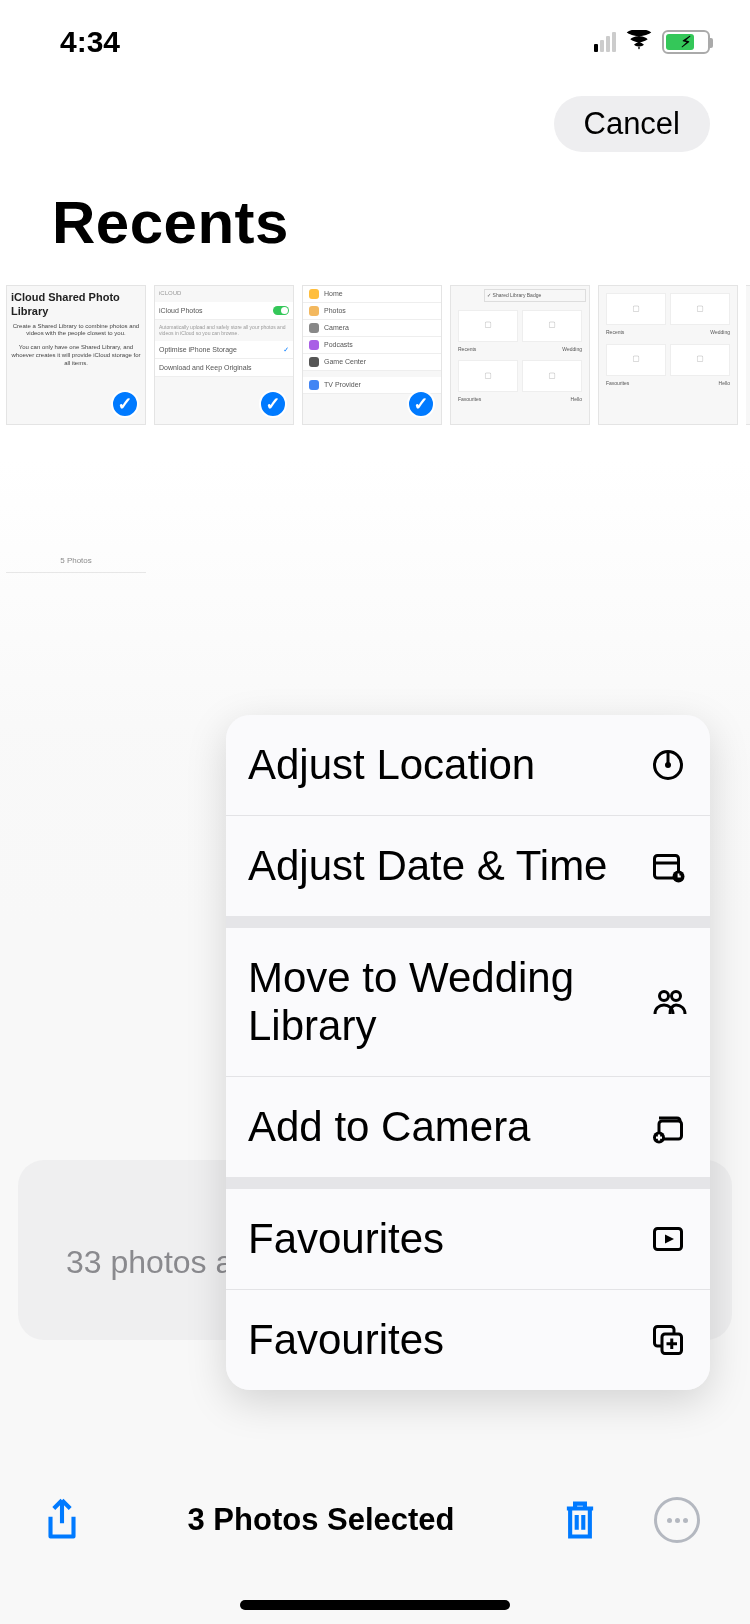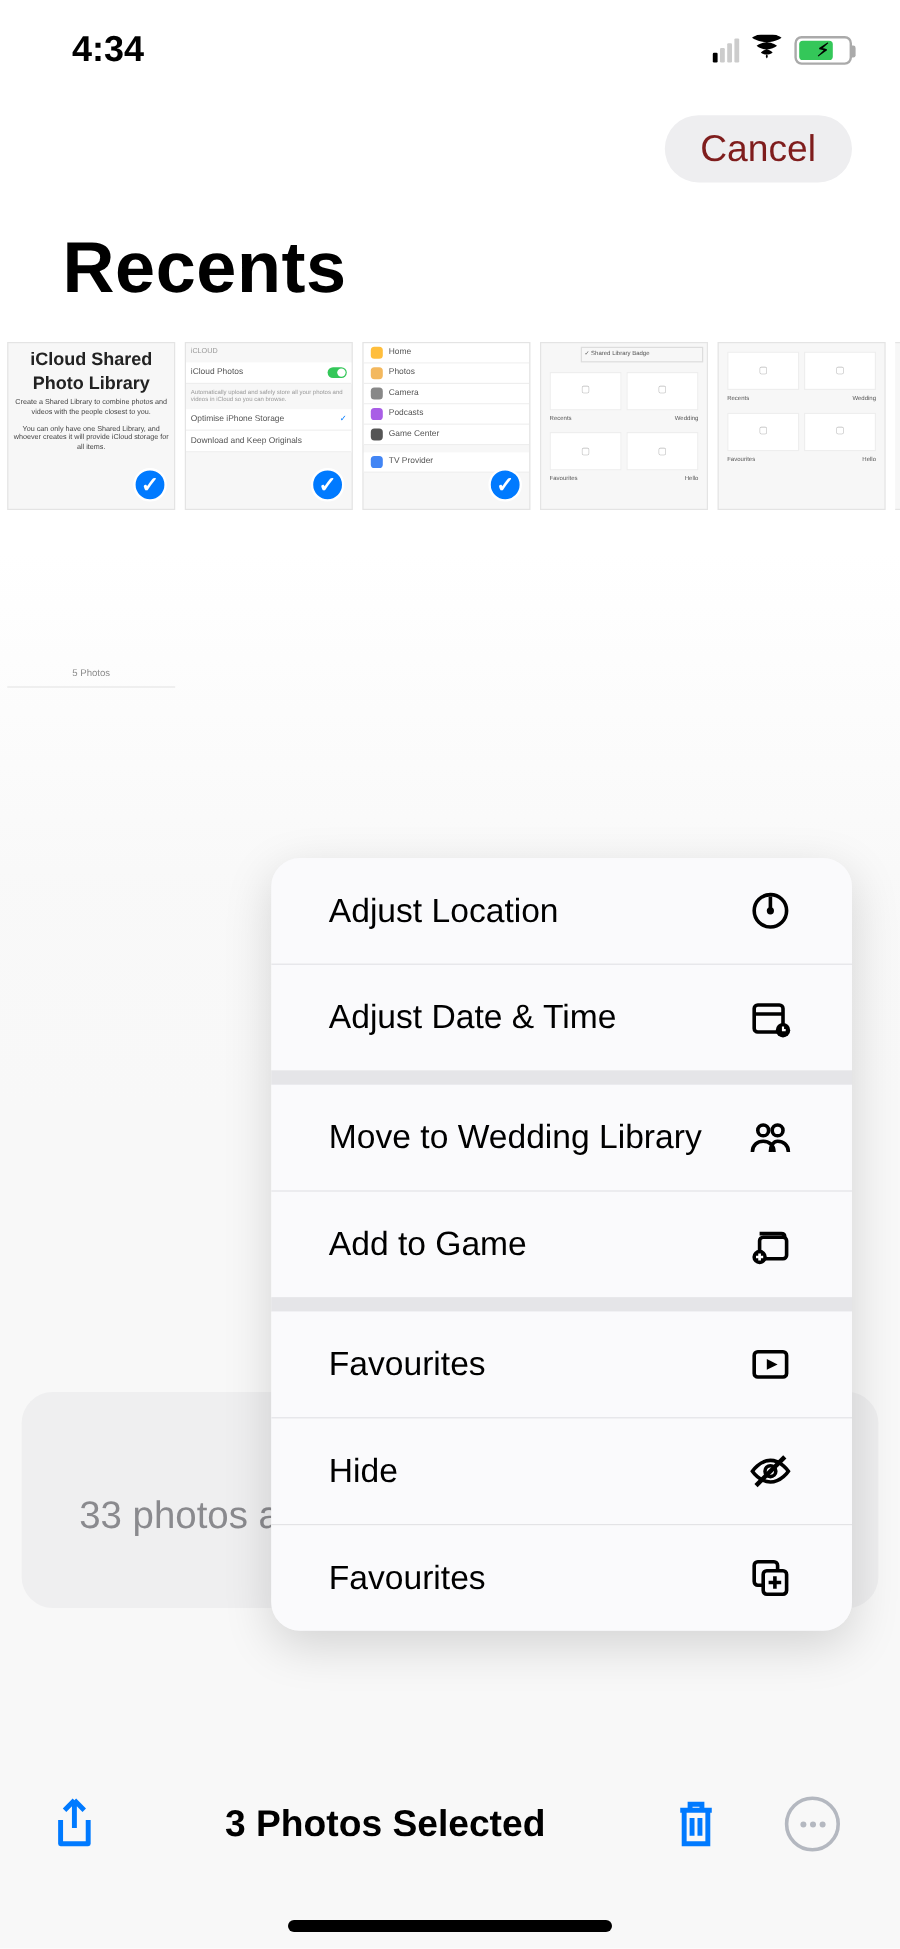--- a/index.html
+++ b/index.html
@@ -50,21 +50,21 @@
 
     
     .top-header {
       display: flex;
       justify-content: flex-end;
       padding: 30px 40px 20px 40px;
     }
     .cancel-btn {
       background: #eeeef0;
       border: none;
-      color: #7f1d1d;
+      color: #000000;
       font-size: 31px;
       font-weight: 400;
       padding: 10px 30px;
       border-radius: 32px;
       cursor: pointer;
     }
 
     .page-title {
       font-size: 60px;
       font-weight: 700;
@@ -95,21 +95,21 @@
       width: 28px; height: 28px;
       background: #007aff;
       border-radius: 50%;
       border: 2px solid #fff;
       display: flex; align-items: center; justify-content: center;
       color: #fff;
       font-size: 18px;
       font-weight: bold;
     }
     .th-content { padding: 4px; line-height: 1.3; }
-    .th-title { font-weight: 700; font-size: 15px; text-align: center; color: #222; margin-bottom: 4px; }
+    .th-title { font-weight: 700; font-size: 11px; color: #222; margin-bottom: 4px; }
     .th-sub { font-size: 6px; text-align: center; color: #444; }
     .th-row { display: flex; justify-content: space-between; align-items: center; padding: 4px; border-bottom: 1px solid #eee; font-size: 7px; background:#fff; }
     .toggle { width: 16px; height: 9px; background: #34c759; border-radius: 5px; position: relative; }
     .toggle::after { content:''; width:7px; height:7px; background:#fff; border-radius:50%; position:absolute; right:1px; top:1px; }
     .th-grid { display: grid; grid-template-columns: 1fr 1fr; gap: 4px; padding: 4px; }
     .th-cell { background: #fff; border: 1px solid #eee; height: 32px; display: flex; align-items: center; justify-content: center; font-size: 8px; color: #bbb; }
     .th-icon-row { display: flex; align-items: center; gap: 5px; padding: 3px 6px; border-bottom: 1px solid #eee; background:#fff; }
     .ic { width: 10px; height: 10px; border-radius: 3px; }
 
     .thumb-row2 { margin-top: 8px; display: flex; gap: 8px; padding: 0 6px; }
@@ -160,22 +160,22 @@
       background: #f4f4f6;
       border-radius: 24px;
       box-shadow: 0 12px 40px rgba(0,0,0,0.15);
       overflow: hidden;
     }
     .menu-group { background: #fafafc; }
     .menu-item {
       display: flex;
       justify-content: space-between;
       align-items: center;
-      padding: 26px 48px;
-      font-size: 28px;
+      padding: 26px 22px;
+      font-size: 42px;
       color: #000;
       cursor: pointer;
       border-top: 1px solid #e3e3e6;
     }
     .menu-group .menu-item:first-child { border-top: none; }
     .menu-sep { height: 12px; background: #e5e5e8; }
     .menu-icon { width: 40px; display: flex; justify-content: center; }
     .menu-icon svg { width: 36px; height: 36px; fill: none; stroke: #000; stroke-width: 2; }
 
     
@@ -400,49 +400,39 @@
       <span class="menu-icon">
         <svg viewBox="0 0 24 24">
             <circle cx="8" cy="8" r="3"></circle>
             <circle cx="16" cy="8" r="3"></circle>
             <path d="M2 20 C2 16 5 14 8 14 C11 14 14 16 14 20"></path>
             <path d="M12 20 C12 16 14 14 16 14 C19 14 22 16 22 20"></path>
           </svg>
       </span>
     </div>
     <div class="menu-item">
-      <span>Add to Game</span>
+      <span>Add to Camera</span>
       <span class="menu-icon">
         <svg viewBox="0 0 24 24">
             <rect x="6" y="8" width="15" height="12" rx="2"></rect>
             <path d="M6 6 L18 6 C19 6 20 6.5 20 8"></path>
             <circle cx="6" cy="19" r="4" fill="#000" stroke="none"></circle>
             <path d="M6 17 L6 21 M4 19 L8 19" stroke="#fff" stroke-width="1.5"></path>
           </svg>
       </span>
     </div>
   </div>
   <div class="menu-sep"></div>
   <div class="menu-group">
     <div class="menu-item">
       <span>Favourites</span>
       <span class="menu-icon">
         <svg viewBox="0 0 24 24">
             <rect x="3" y="5" width="18" height="14" rx="2"></rect>
             <path d="M10 9 L16 12 L10 15 Z" fill="#000" stroke="none"></path>
-          </svg>
-      </span>
-    </div>
-    <div class="menu-item">
-      <span>Hide</span>
-      <span class="menu-icon">
-        <svg viewBox="0 0 24 24">
-            <path d="M2 12 C2 12 6 6 12 6 C18 6 22 12 22 12 C22 12 18 18 12 18 C6 18 2 12 2 12 Z"></path>
-            <circle cx="12" cy="12" r="3"></circle>
-            <line x1="4" y1="20" x2="20" y2="4" stroke-width="2.5"></line>
           </svg>
       </span>
     </div>
     <div class="menu-item">
       <span>Favourites</span>
       <span class="menu-icon">
         <svg viewBox="0 0 24 24">
             <rect x="3" y="3" width="13" height="13" rx="2"></rect>
             <rect x="8" y="8" width="13" height="13" rx="2" fill="#fafafc"></rect>
             <line x1="14.5" y1="11" x2="14.5" y2="18"></line>

